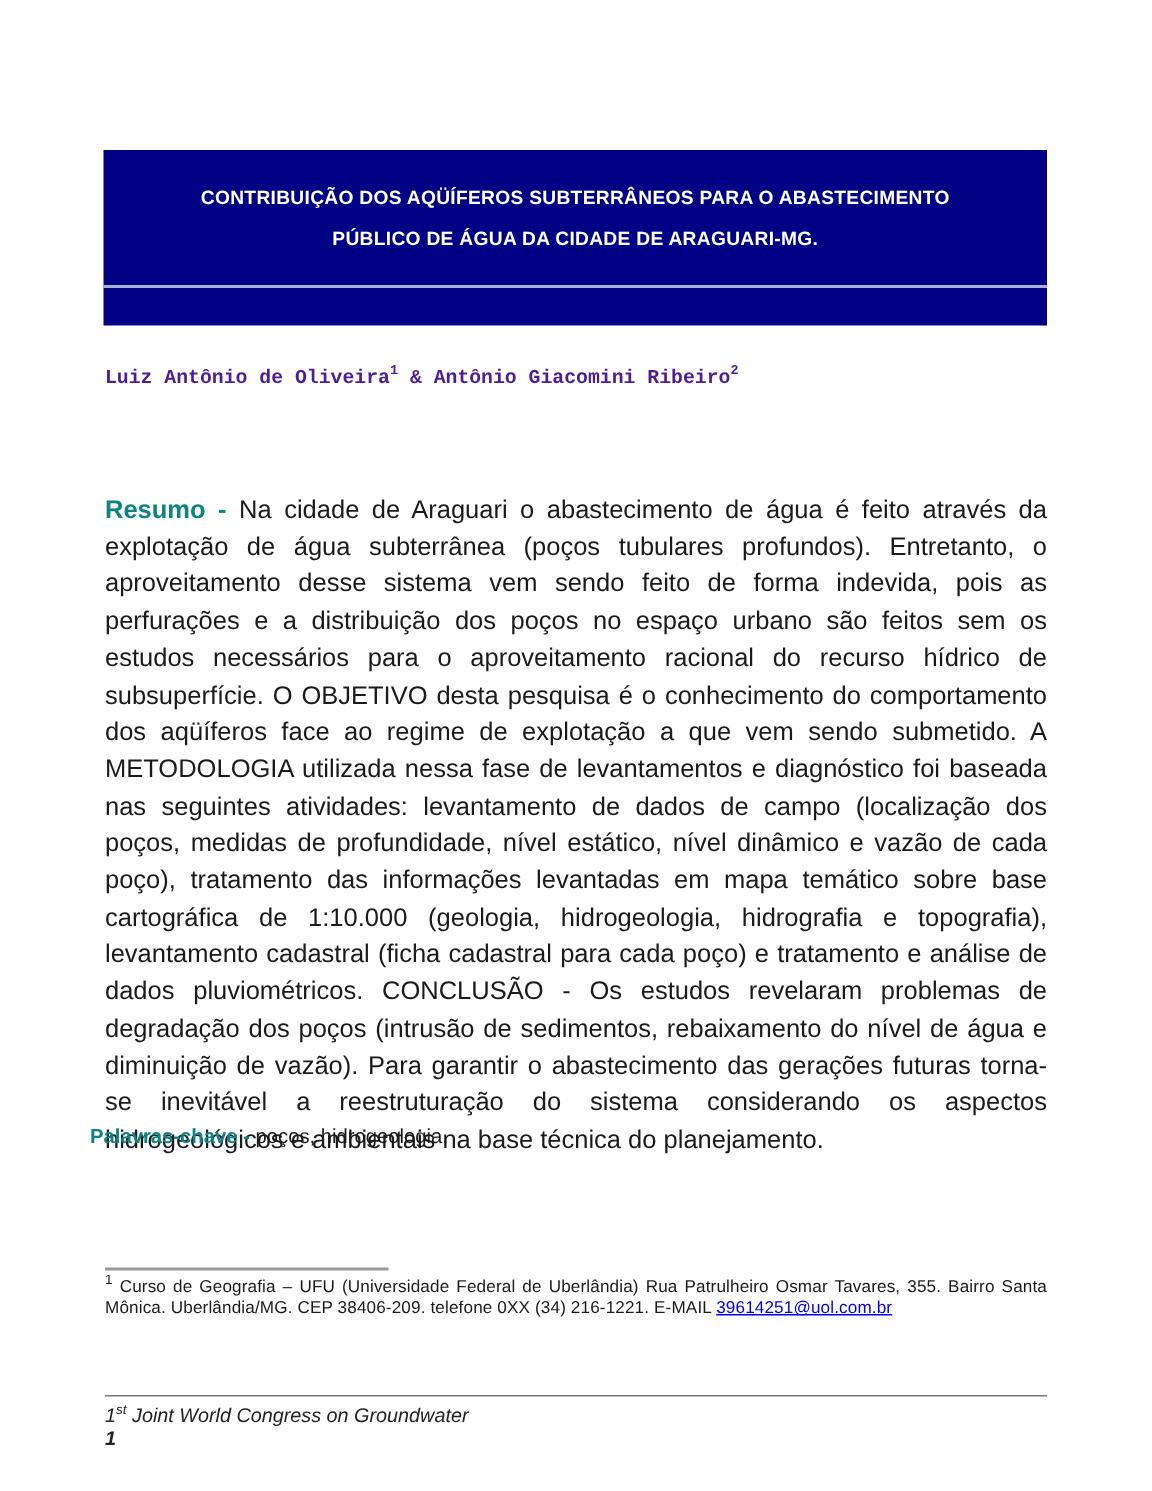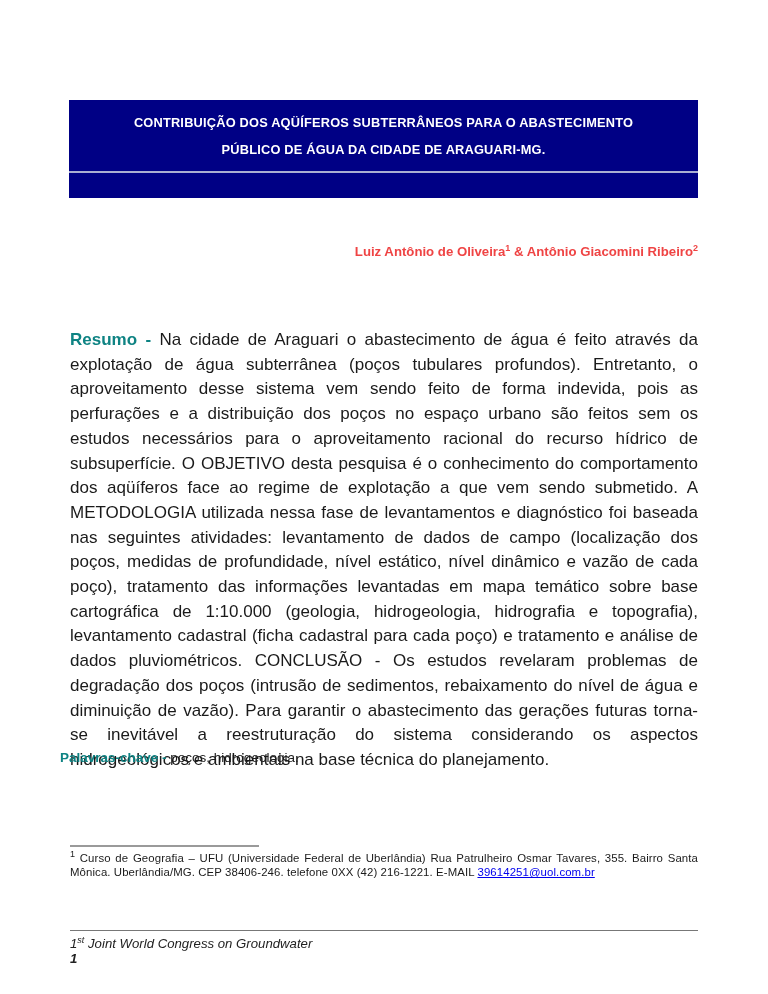--- a/index.html
+++ b/index.html
@@ -12,38 +12,39 @@
     overflow:hidden;
   }
   
   .header-box{
     position:absolute;left:69px;top:100px;width:629px;
     background:#000085;
   }
   .header-title{
     min-height:73px;
     display:flex;flex-direction:column;justify-content:center;
-    padding:8px 12px;
+    padding:18px 12px;
     box-sizing:border-box;
     border-bottom:2px solid #a9aed2;
     text-align:center;
     color:#ffffff;
     font-weight:bold;
     font-size:12.8px;
     line-height:27px;
     letter-spacing:0.2px;
   }
   .header-band{height:25px;}
   
   .authors{
     position:absolute;left:70px;top:244px;width:628px;
-    text-align:right;
+    text-align:left;
     font-weight:bold;
     font-size:13.2px;
-    color:#ef4444;
+    color:#4c1d95;
+    font-family:Liberation Mono, monospace;
   }
   .authors sup, .fn sup, .footer sup{
     font-size:9px;
     vertical-align:super;
     line-height:0;
   }
   
   .abstract{
     position:absolute;left:70px;top:311px;width:628px;
     font-size:17px;
@@ -102,21 +103,21 @@
   </div>
 
   <div class="authors"><span>Luiz Antônio de Oliveira</span><sup>1</sup><span> &amp; </span><span>Antônio Giacomini Ribeiro</span><sup>2</sup></div>
 
   <p class="abstract"><span class="lead">Resumo - </span><span>Na cidade de Araguari o abastecimento de água é feito através da explotação de água subterrânea (poços tubulares profundos). Entretanto, o aproveitamento desse sistema vem sendo feito de forma indevida, pois as perfurações e a distribuição dos poços no espaço urbano são feitos sem os estudos necessários para o aproveitamento racional do recurso hídrico de subsuperfície. O OBJETIVO desta pesquisa é o conhecimento do comportamento dos aqüíferos face ao regime de explotação a que vem sendo submetido. A METODOLOGIA utilizada nessa fase de levantamentos e diagnóstico foi baseada nas seguintes atividades: levantamento de dados de campo (localização dos poços, medidas de profundidade, nível estático, nível dinâmico e vazão de cada poço), tratamento das informações levantadas em mapa temático sobre base cartográfica de 1:10.000 (geologia, hidrogeologia, hidrografia e topografia), levantamento cadastral (ficha cadastral para cada poço) e tratamento e análise de dados pluviométricos. CONCLUSÃO - Os estudos revelaram problemas de degradação dos poços (intrusão de sedimentos, rebaixamento do nível de água e diminuição de vazão). Para garantir o abastecimento das gerações futuras torna-se inevitável a reestruturação do sistema considerando os aspectos hidrogeológicos e ambientais na base técnica do planejamento.</span></p>
 
   <p class="keywords"><span class="lead">Palavras-chave - </span><span>poços, hidrogeologia.</span></p>
 
   <div class="footnote-sep"></div>
   <div class="footnotes">
-    <p class="fn"><sup>1</sup><span> Curso de Geografia – UFU (Universidade Federal de Uberlândia) Rua Patrulheiro Osmar Tavares, 355. Bairro Santa Mônica. Uberlândia/MG. CEP 38406-246. telefone 0XX (42) 216-1221. E-MAIL </span><a href="#">39614251@uol.com.br</a></p>
+    <p class="fn"><sup>1</sup><span> Curso de Geografia – UFU (Universidade Federal de Uberlândia) Rua Patrulheiro Osmar Tavares, 355. Bairro Santa Mônica. Uberlândia/MG. CEP 38406-209. telefone 0XX (34) 216-1221. E-MAIL </span><a href="#">39614251@uol.com.br</a></p>
   </div>
 
   <div class="footer-rule"></div>
   <div class="footer">
     <span><span>1</span><sup>st</sup><span> Joint World Congress on Groundwater</span></span>
     <span class="pageno">1</span>
   </div>
 
 </div>
 

